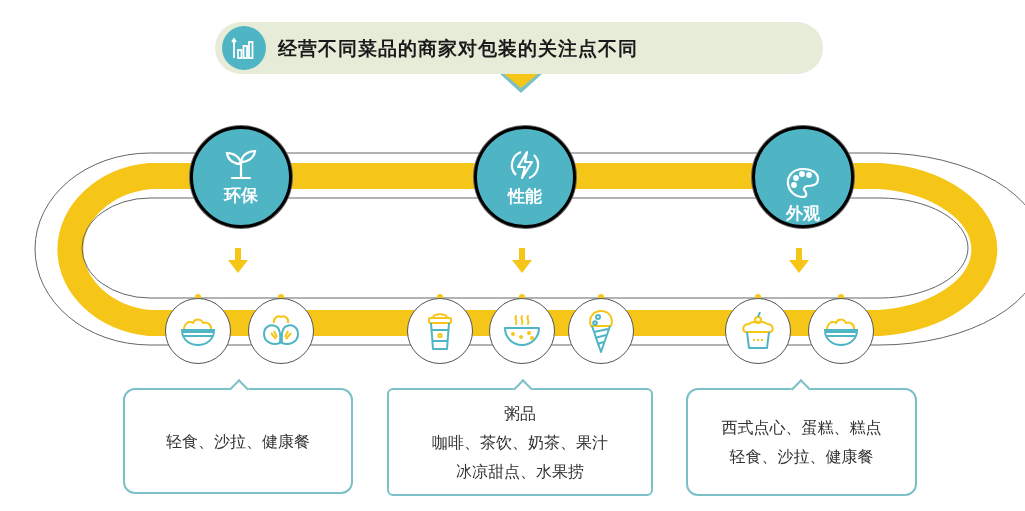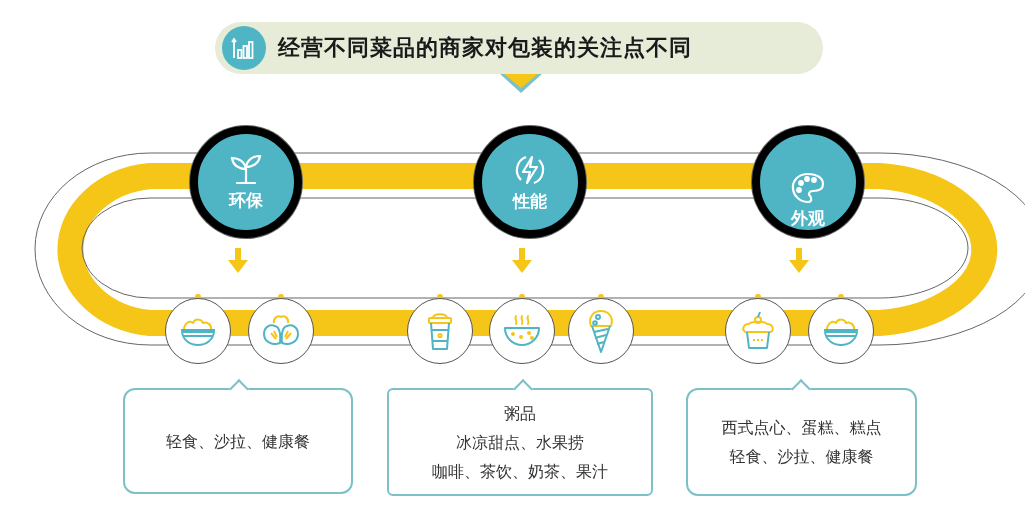--- a/index.html
+++ b/index.html
@@ -3,25 +3,25 @@
 <meta charset="utf-8">
 <style>
   html, body { margin: 0; padding: 0; background: #ffffff; }
   body { width: 1025px; height: 511px; position: relative; overflow: hidden;
          font-family: "DejaVu Sans", "Liberation Sans", sans-serif; }
   .abs { position: absolute; }
   .title-pill { left: 215px; top: 22px; width: 608px; height: 52px; border-radius: 26px;
                 background: #e6ecd7; }
   .title-icon { left: 222px; top: 26px; width: 44px; height: 44px; border-radius: 50%;
                 background: #4fb5c4; display: flex; align-items: center; justify-content: center; }
-  .title-text { left: 278px; top: 28px; font-size: 22px; font-weight: bold; color: #1a1a1a;
+  .title-text { left: 278px; top: 28px; font-size: 19px; font-weight: bold; color: #1a1a1a;
                 letter-spacing: 1px; line-height: 40px; white-space: nowrap; }
   .track-svg { left: 0; top: 0; }
   .cat-circle { width: 96px; height: 96px; border-radius: 50%; background: #4fb5c4;
-                border: 8px solid #000000; box-shadow: 0 0 0 1px #666; display: flex;
+                border: 3px solid #000000; box-shadow: 0 0 0 1px #666; display: flex;
                 flex-direction: column; align-items: center; justify-content: center; }
   .cat-label { color: #ffffff; font-size: 17px; font-weight: bold; margin-top: 2px; }
   .food-circle { width: 64px; height: 64px; border-radius: 50%; background: #ffffff;
                  border: 1px solid #555; display: flex; align-items: center; justify-content: center; }
   .food-dot { width: 6px; height: 6px; border-radius: 50%; background: #f5c518; }
   .down-arrow { width: 24px; height: 26px; }
   .box { border: 2px solid #7cc0c8; border-radius: 12px; background: #fff;
          display: flex; flex-direction: column; align-items: center; justify-content: center;
          color: #333; font-size: 16px; line-height: 29px; }
   .box-notch { width: 12px; height: 12px; background: #fff; border-left: 2px solid #7cc0c8;
@@ -168,22 +168,22 @@
   </svg>
 </div>
 
 <div class="abs box" style="left:123px; top:388px; width:226px; height:102px;">
   <div>轻食、沙拉、健康餐</div>
 </div>
 <div class="abs box-notch" style="left:232px; top:382px;"></div>
 
 <div class="abs box" style="left:387px; top:388px; width:262px; height:104px;border-radius:6px;">
   <div>粥品</div>
+  <div>咖啡、茶饮、奶茶、果汁</div>
   <div>冰凉甜点、水果捞</div>
-  <div>咖啡、茶饮、奶茶、果汁</div>
 </div>
 <div class="abs box-notch" style="left:516px; top:382px;"></div>
 
 <div class="abs box" style="left:686px; top:388px; width:227px; height:104px;">
   <div>西式点心、蛋糕、糕点</div>
   <div>轻食、沙拉、健康餐</div>
 </div>
 <div class="abs box-notch" style="left:794px; top:382px;"></div>
 
 </body></html>

